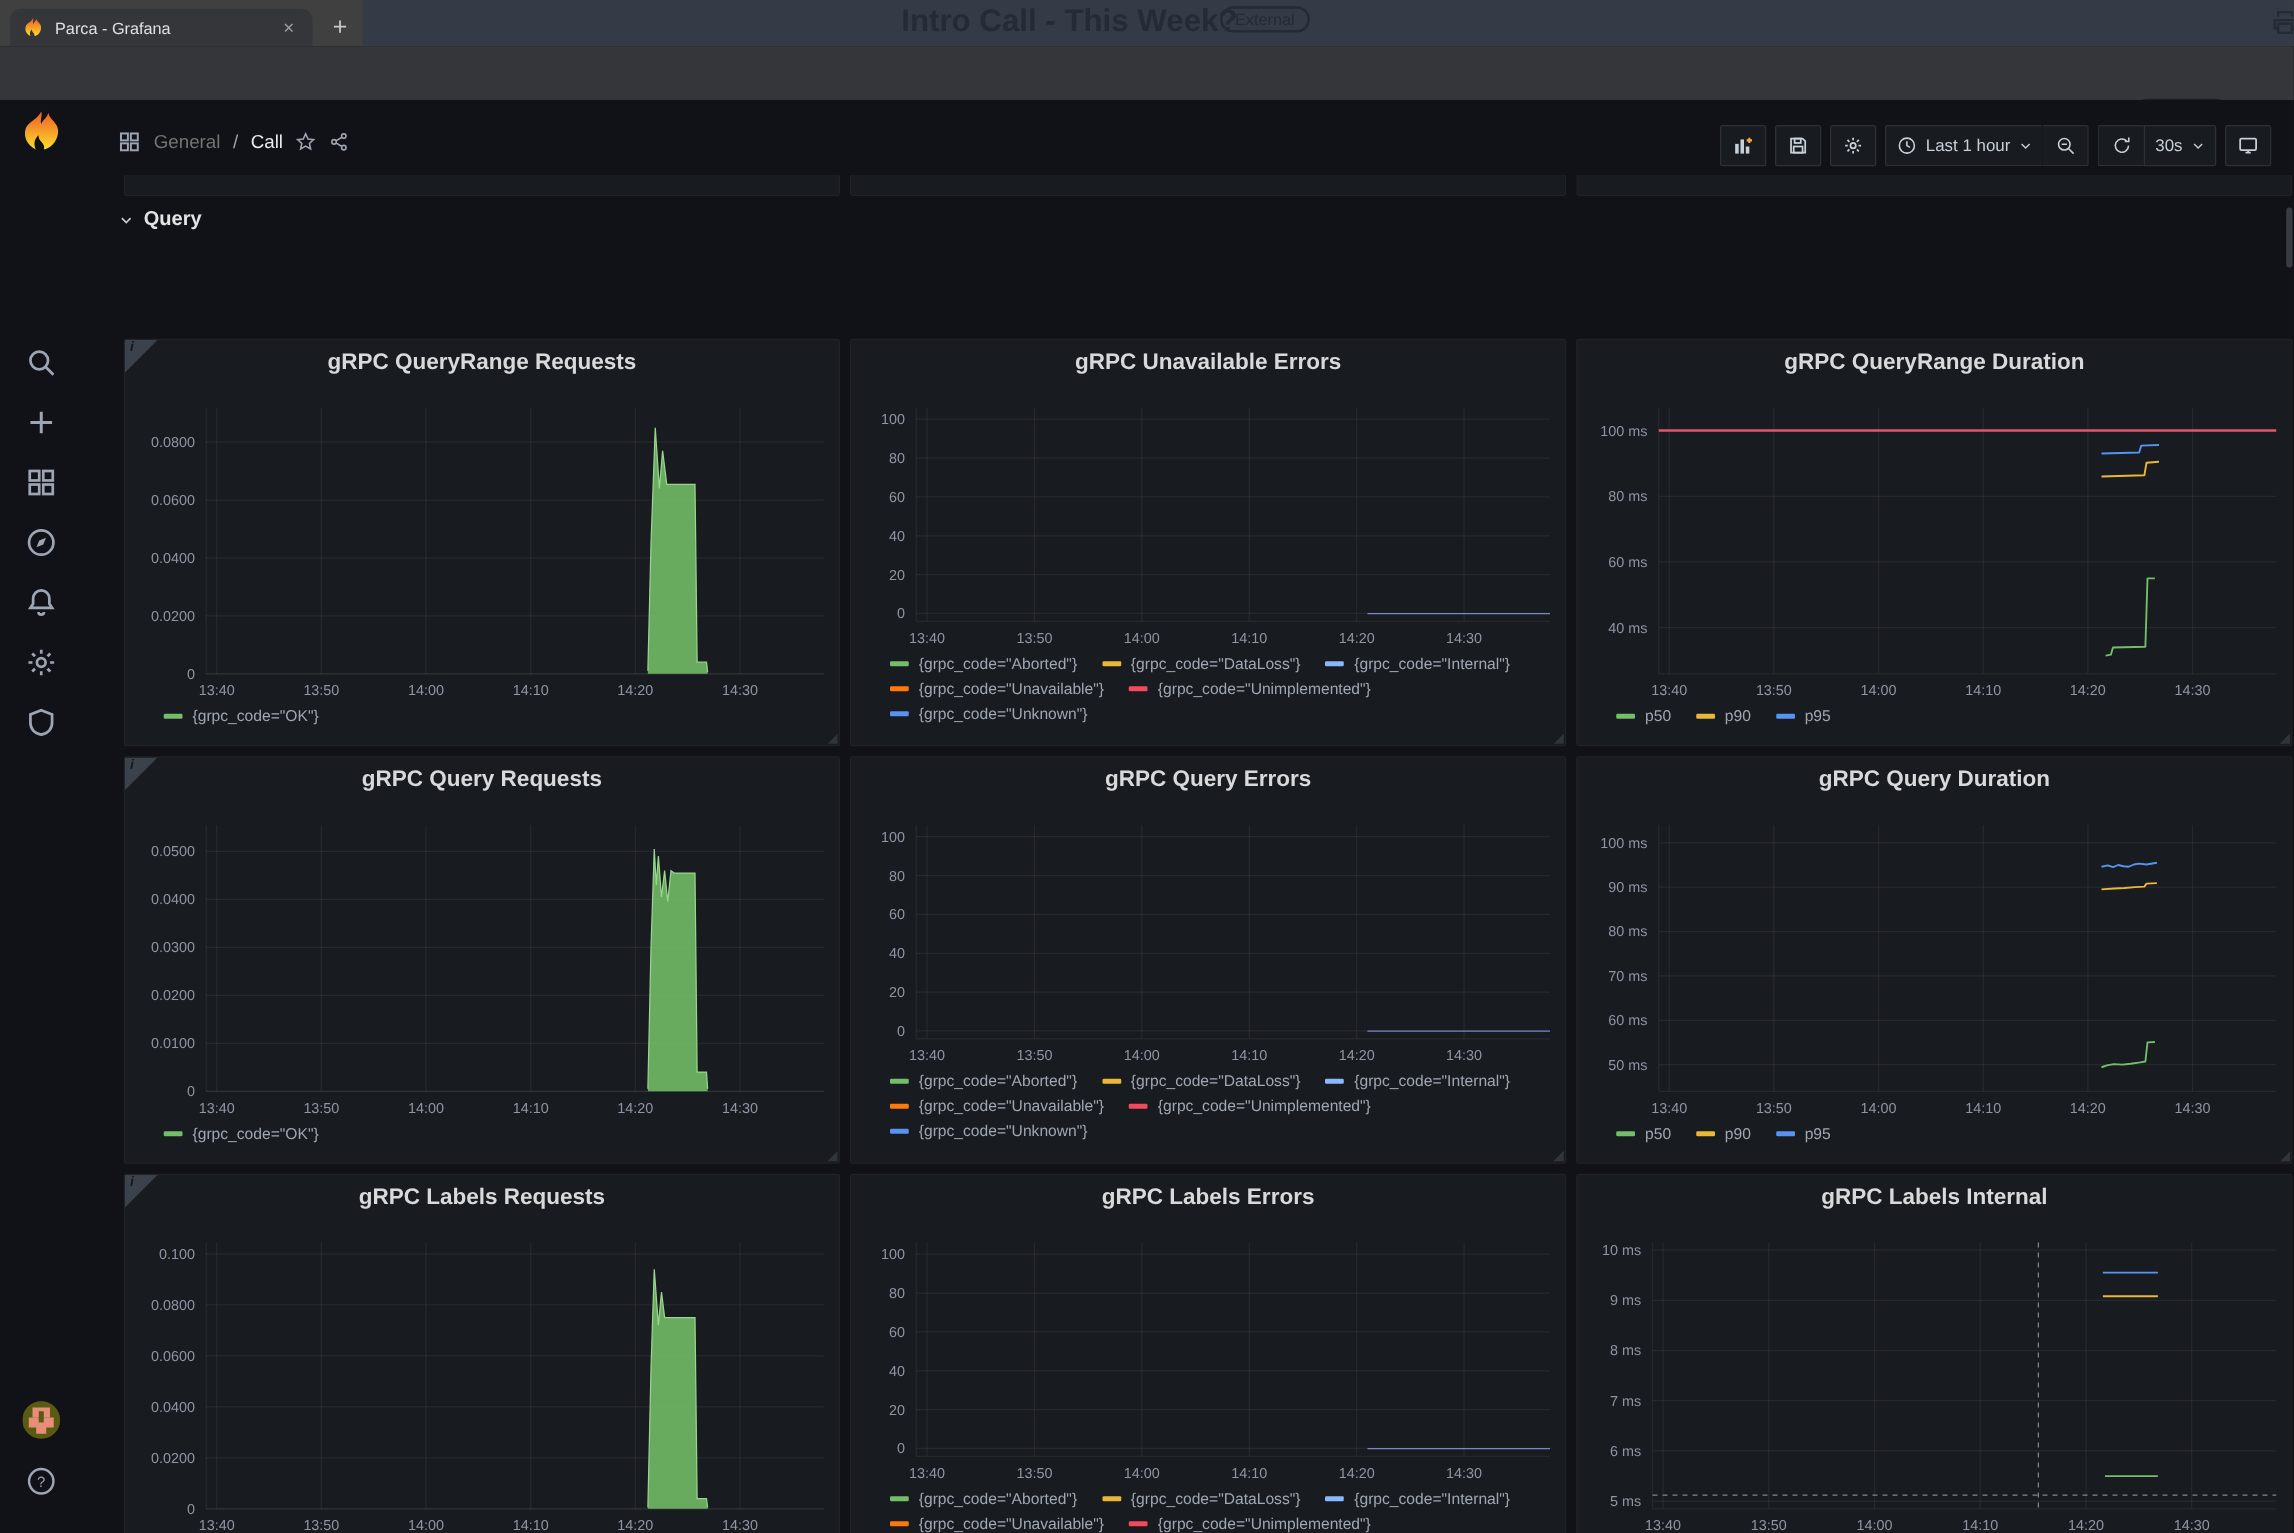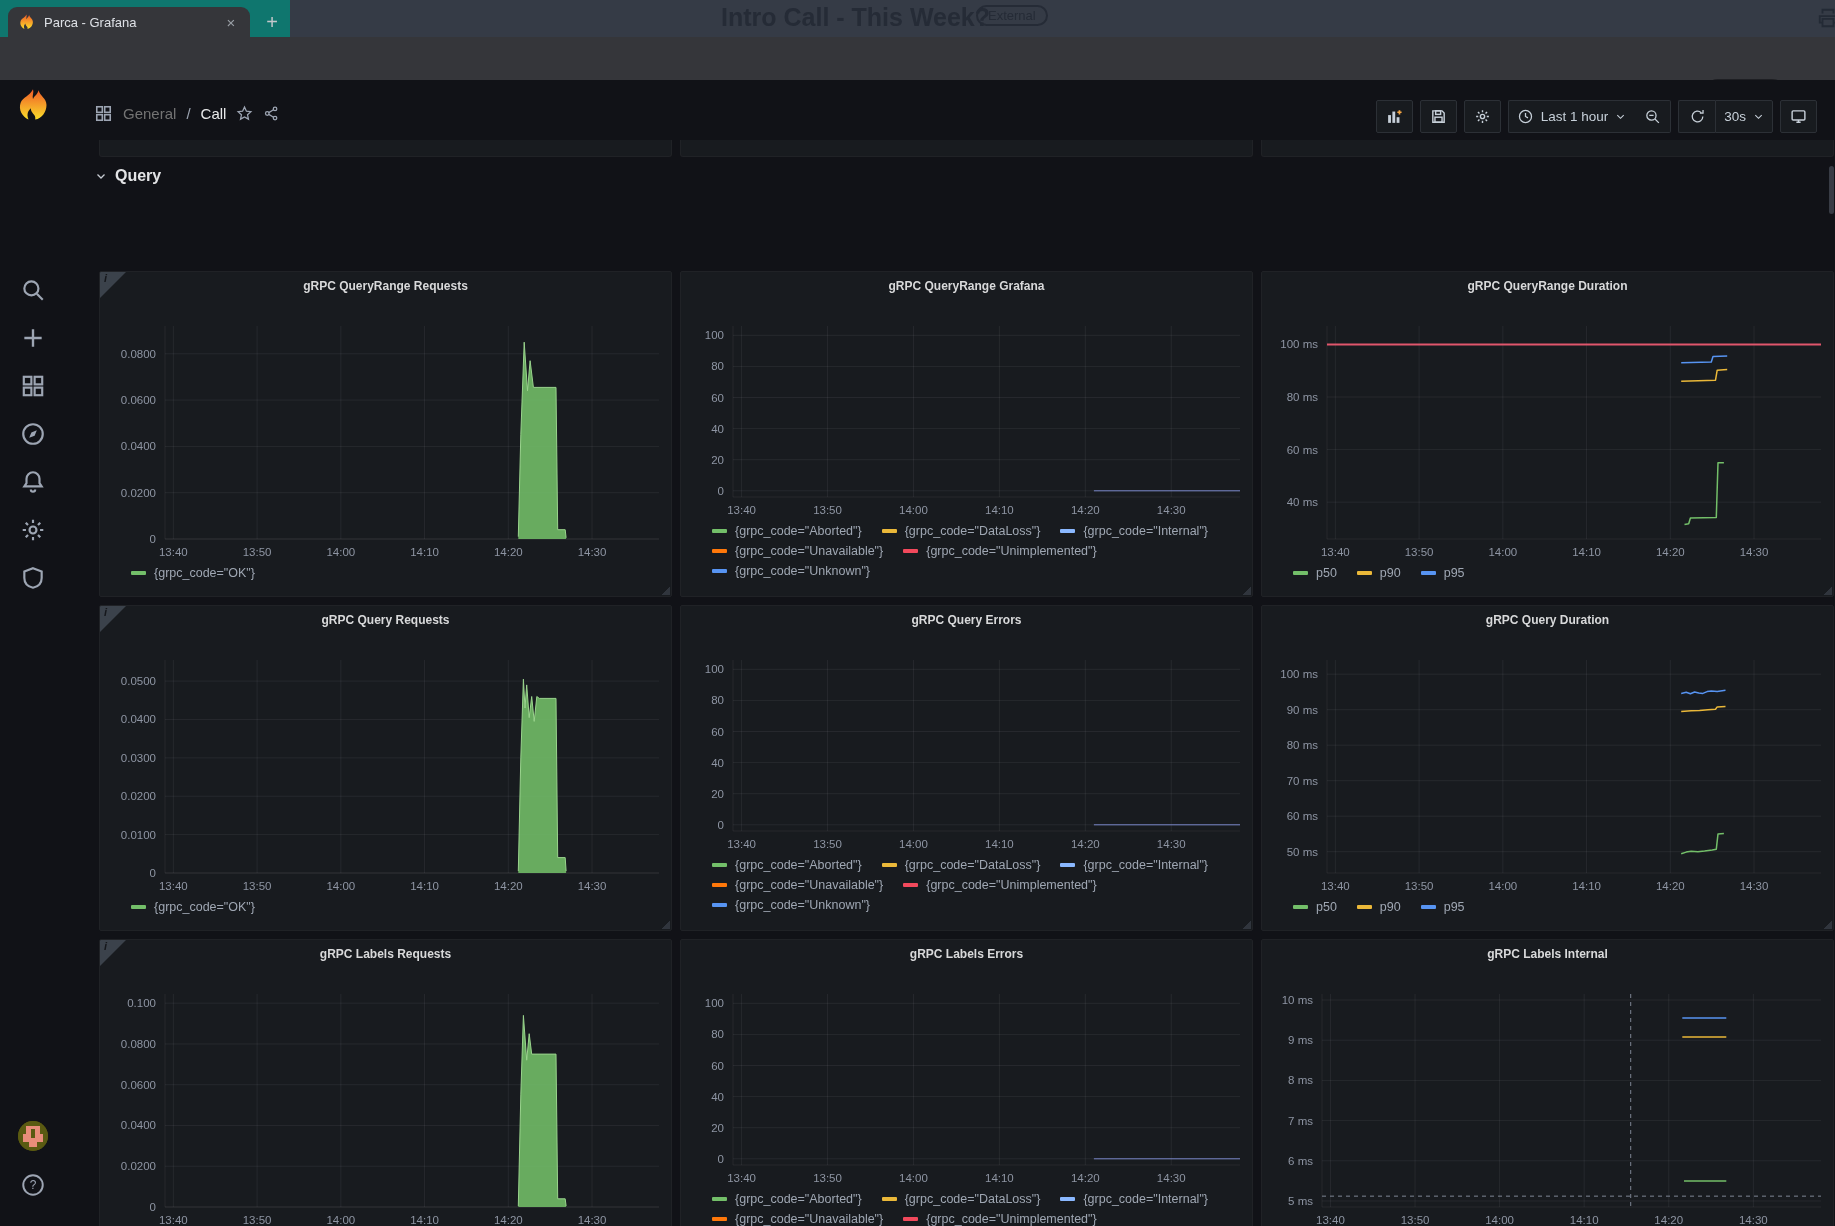--- a/index.html
+++ b/index.html
@@ -1,20 +1,20 @@
 <!DOCTYPE html>
 <html><head>
 <meta charset="utf-8">
 <style>
   * { margin:0; padding:0; box-sizing:border-box; }
   html,body { width:1835px; height:1226px; overflow:hidden; background:#111217;
     font-family:"Liberation Sans", sans-serif; }
 
   
-  .tabstrip { position:absolute; left:0; top:0; width:1835px; height:37px; background:#0f766e; }
+  .tabstrip { position:absolute; left:0; top:0; width:1835px; height:37px; background:#404040; }
   .tabstrip-bgwin { position:absolute; left:290px; top:0; width:1545px; height:37px; background:#353b46; }
   .bgwin-title { position:absolute; left:431px; top:3px; font-size:25px; font-weight:bold; color:#252b36; white-space:nowrap; }
   .bgwin-badge { position:absolute; left:686px; top:5px; border:2px solid #252b36; border-radius:12px; padding:1px 10px; font-size:13px; color:#252b36; }
   .bgwin-icon { position:absolute; top:7px; width:22px; height:22px; color:#232a35; }
   .tab { position:absolute; left:8px; top:7px; width:242px; height:30px; background:#35363a; border-radius:9px 9px 0 0; display:flex; align-items:center; padding:0 10px; }
   .tab-title { color:#dee1e6; font-size:13px; margin-left:9px; flex:1; white-space:nowrap; overflow:hidden; }
   .tab-close { color:#9aa0a6; font-size:15px; width:18px; height:18px; display:flex; align-items:center; justify-content:center; border-radius:50%; }
   .newtab { position:absolute; left:258px; top:8px; width:28px; height:28px; color:#c4c7cb; font-size:20px; display:flex; align-items:center; justify-content:center; border-radius:50%; }
   .toolbar { position:absolute; left:0; top:37px; width:1835px; height:43px; background:#35363a; }
   .navbtn { position:absolute; top:48px; width:22px; height:22px; color:#dee1e6; }
@@ -50,21 +50,21 @@
   .grp { display:flex; }
   .grp .gf-btn:first-child { border-radius:2px 0 0 2px; border-right:none;align-items:center; }
   .grp .gf-btn:last-child { border-radius:0 2px 2px 0; }
 
   .dash { position:absolute; left:83px; top:60px; width:1769px; height:1086px; }
   .sliver { position:absolute; top:0; height:17px; background:#181b1f; border:1px solid #202226; border-top:none; border-radius:0 0 3px 3px; }
   .section-hdr { position:absolute; left:12px; top:27px; display:flex; align-items:center; gap:8px; color:#e3e4e6; font-size:16px; font-weight:bold; }
   .section-hdr .chev { width:12px; height:12px; color:#c7ccd3; }
   .grid { position:absolute; left:16px; top:131px; display:grid; grid-template-columns:573px 573px 573px; grid-template-rows:326px 326px 326px; gap:8px; }
   .panel { position:relative; background:#181b1f; border:1px solid #202226; border-radius:2px; overflow:hidden; }
-  .panel-title { position:absolute; left:0; right:0; top:7px; text-align:center; color:#d8d9da; font-size:12px; font-weight:bold; cursor:pointer; }
+  .panel-title { position:absolute; left:0; right:0; top:7px; text-align:center; color:#d8d9da; font-size:18px; font-weight:bold; cursor:pointer; }
   .info-corner { position:absolute; left:0; top:0; width:0; height:0; border-left:26px solid #3b424b; border-bottom:26px solid transparent; }
   .info-corner span { position:absolute; left:-22px; top:0px; color:#15171b; font-size:11px; font-weight:bold; font-style:italic; }
   .plot-svg { position:absolute; left:0; top:0; }
   .legend { position:absolute; display:flex; flex-direction:column; gap:6px; }
   .legend-row { display:flex; gap:20px; }
   .legend-item { display:flex; align-items:center; gap:8px; color:#9fa7b3; font-size:12.5px; cursor:pointer; white-space:nowrap; }
   .swatch { width:15px; height:4px; border-radius:1px; }
   .resize-corner { position:absolute; right:1px; bottom:1px; width:9px; height:9px; background:linear-gradient(135deg, transparent 55%, #30353d 55%); }
   .gf-scroll-thumb { position:absolute; right:1px; top:86px; width:5px; height:48px; background:#383c45; border-radius:3px; }
 </style>
@@ -333,21 +333,21 @@
             <div class="legend-row">
               <div class="legend-item">
                 <span class="swatch" style="background: rgb(115, 191, 105);"></span>
                 <span>{grpc_code="OK"}</span>
               </div>
             </div>
           </div>
           <div class="resize-corner"></div>
         </div>
         <div class="panel">
-          <div class="panel-title">gRPC QueryRange Grafana</div>
+          <div class="panel-title">gRPC Unavailable Errors</div>
           <svg class="plot-svg" width="573" height="326">
             <line x1="52" y1="63.32727272727274" x2="559" y2="63.32727272727274" stroke="rgba(204,204,220,0.08)" stroke-width="1"></line>
             <text x="43" y="67.32727272727274" fill="#8e95a3" font-size="11.5" text-anchor="end">100</text>
             <line x1="52" y1="94.41818181818181" x2="559" y2="94.41818181818181" stroke="rgba(204,204,220,0.08)" stroke-width="1"></line>
             <text x="43" y="98.41818181818181" fill="#8e95a3" font-size="11.5" text-anchor="end">80</text>
             <line x1="52" y1="125.50909090909092" x2="559" y2="125.50909090909092" stroke="rgba(204,204,220,0.08)" stroke-width="1"></line>
             <text x="43" y="129.5090909090909" fill="#8e95a3" font-size="11.5" text-anchor="end">60</text>
             <line x1="52" y1="156.6" x2="559" y2="156.6" stroke="rgba(204,204,220,0.08)" stroke-width="1"></line>
             <text x="43" y="160.6" fill="#8e95a3" font-size="11.5" text-anchor="end">40</text>
             <line x1="52" y1="187.6909090909091" x2="559" y2="187.6909090909091" stroke="rgba(204,204,220,0.08)" stroke-width="1"></line>

